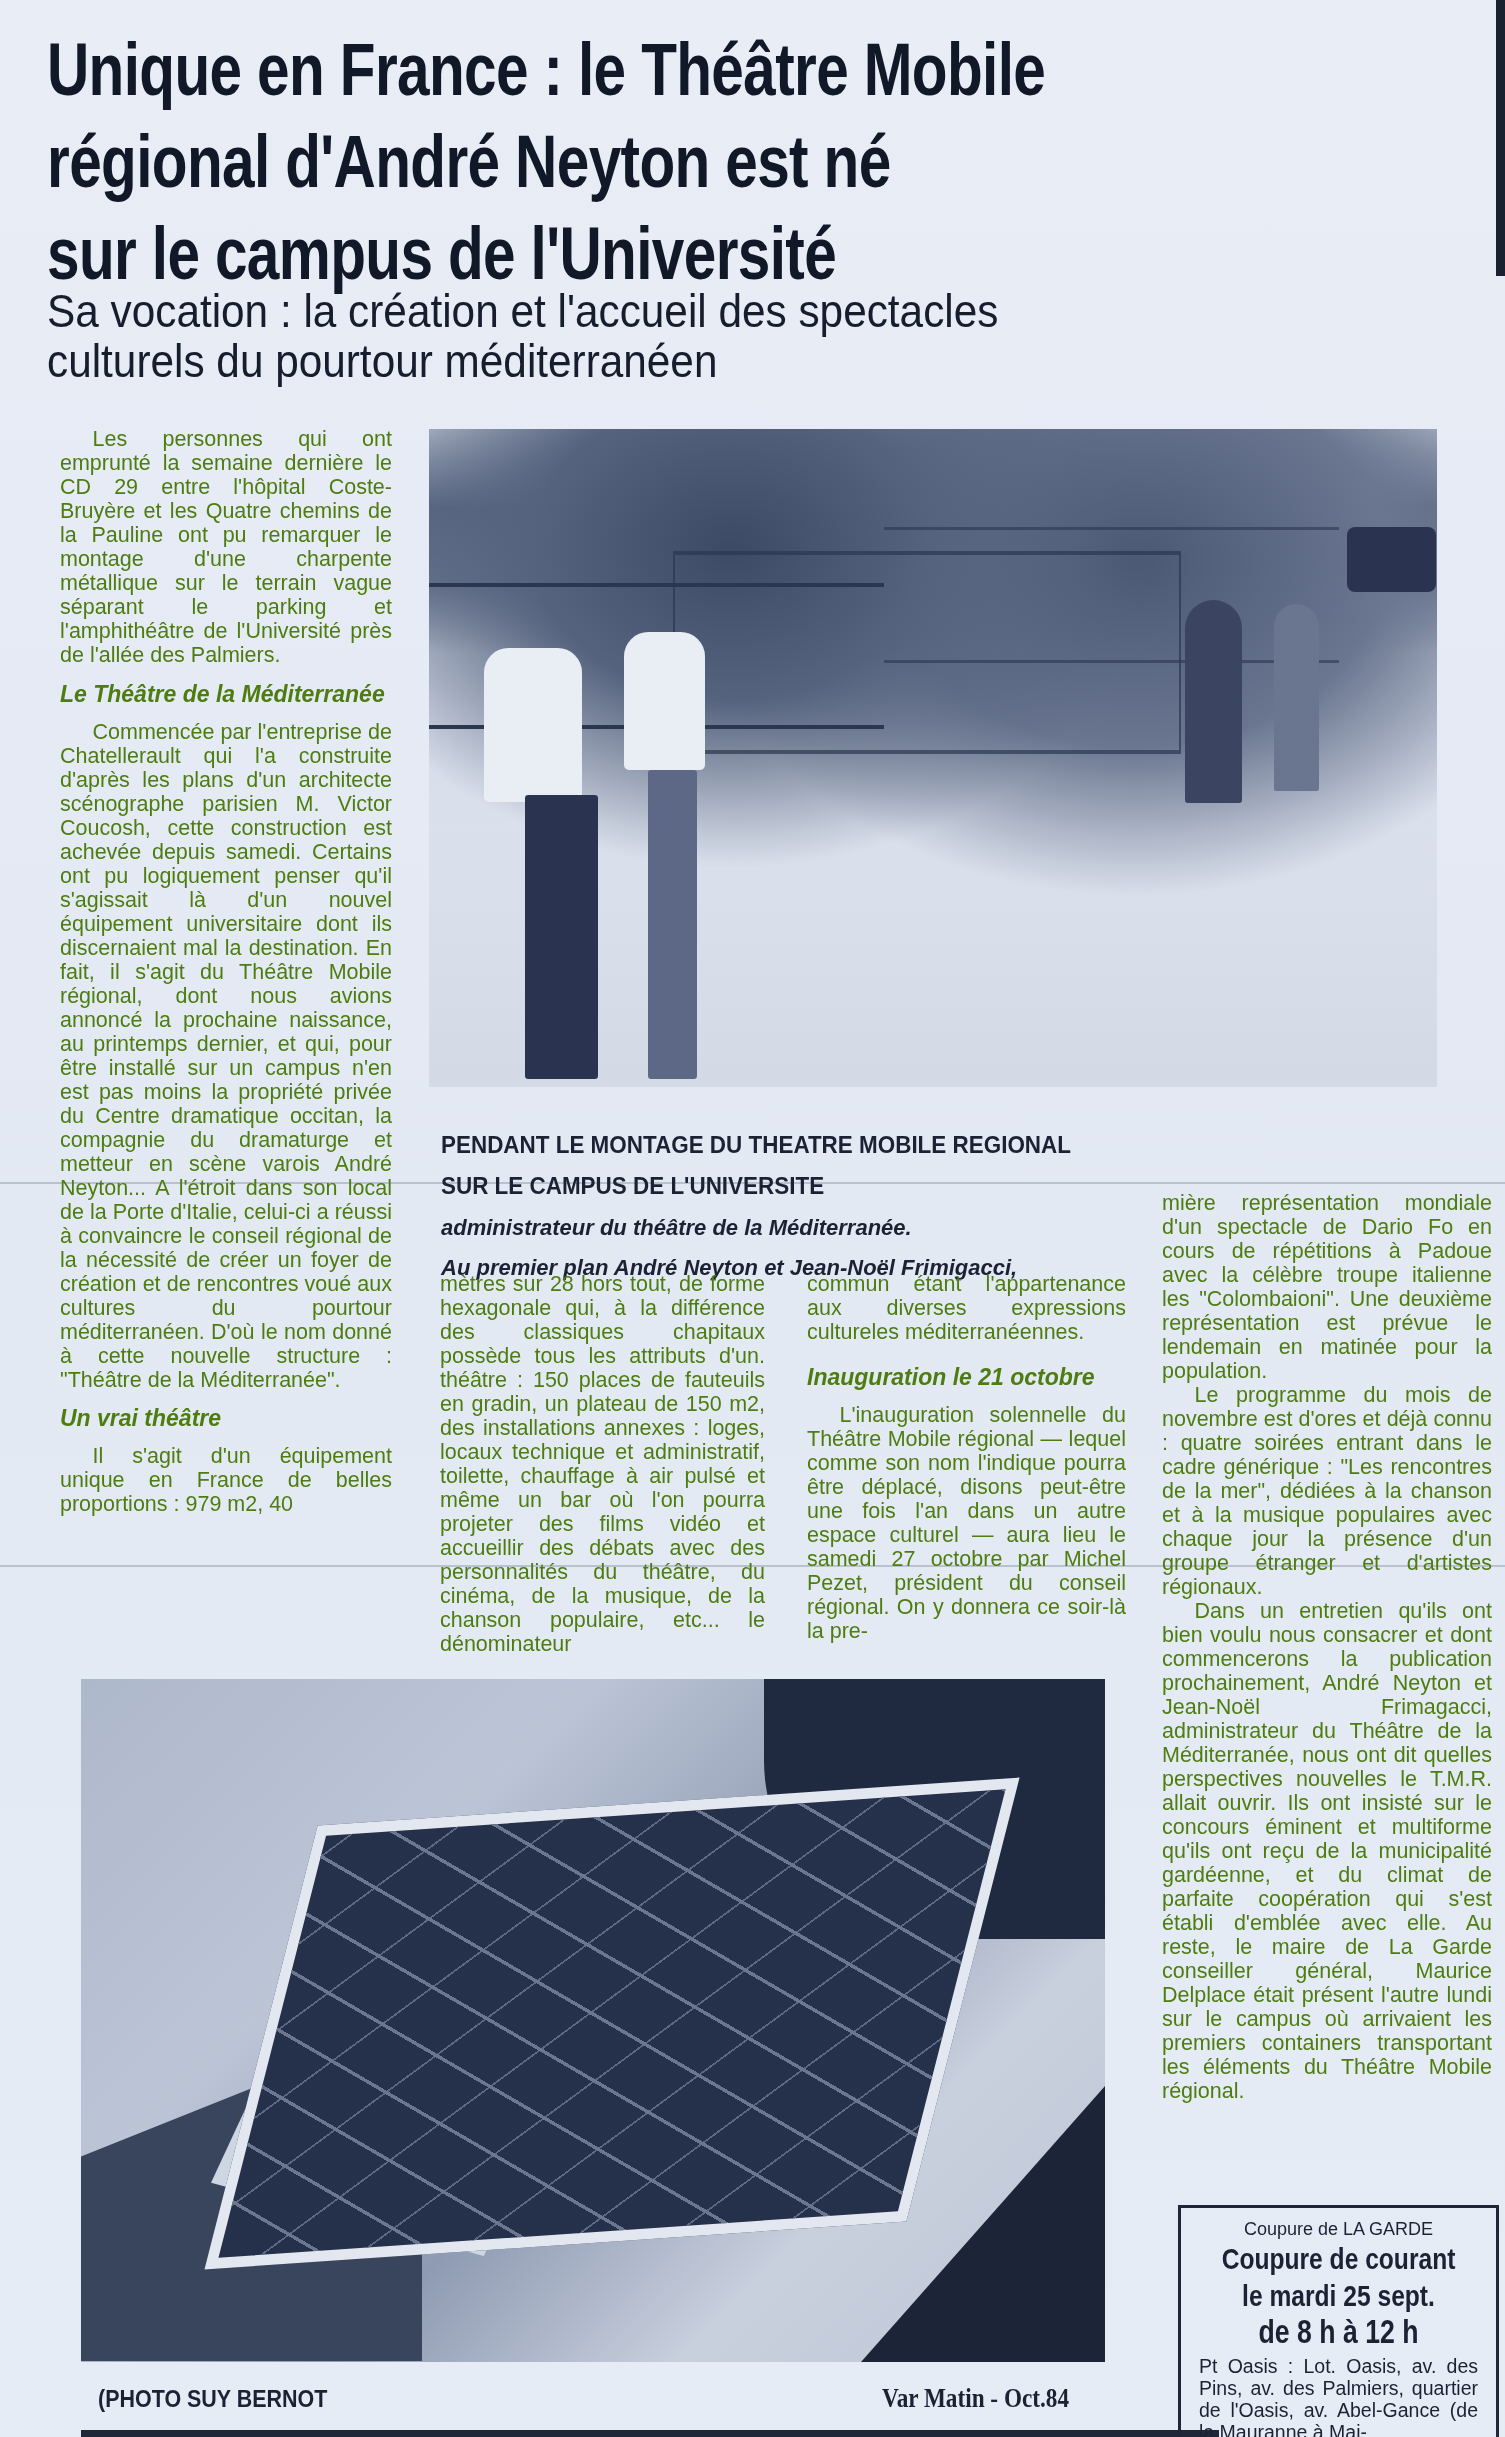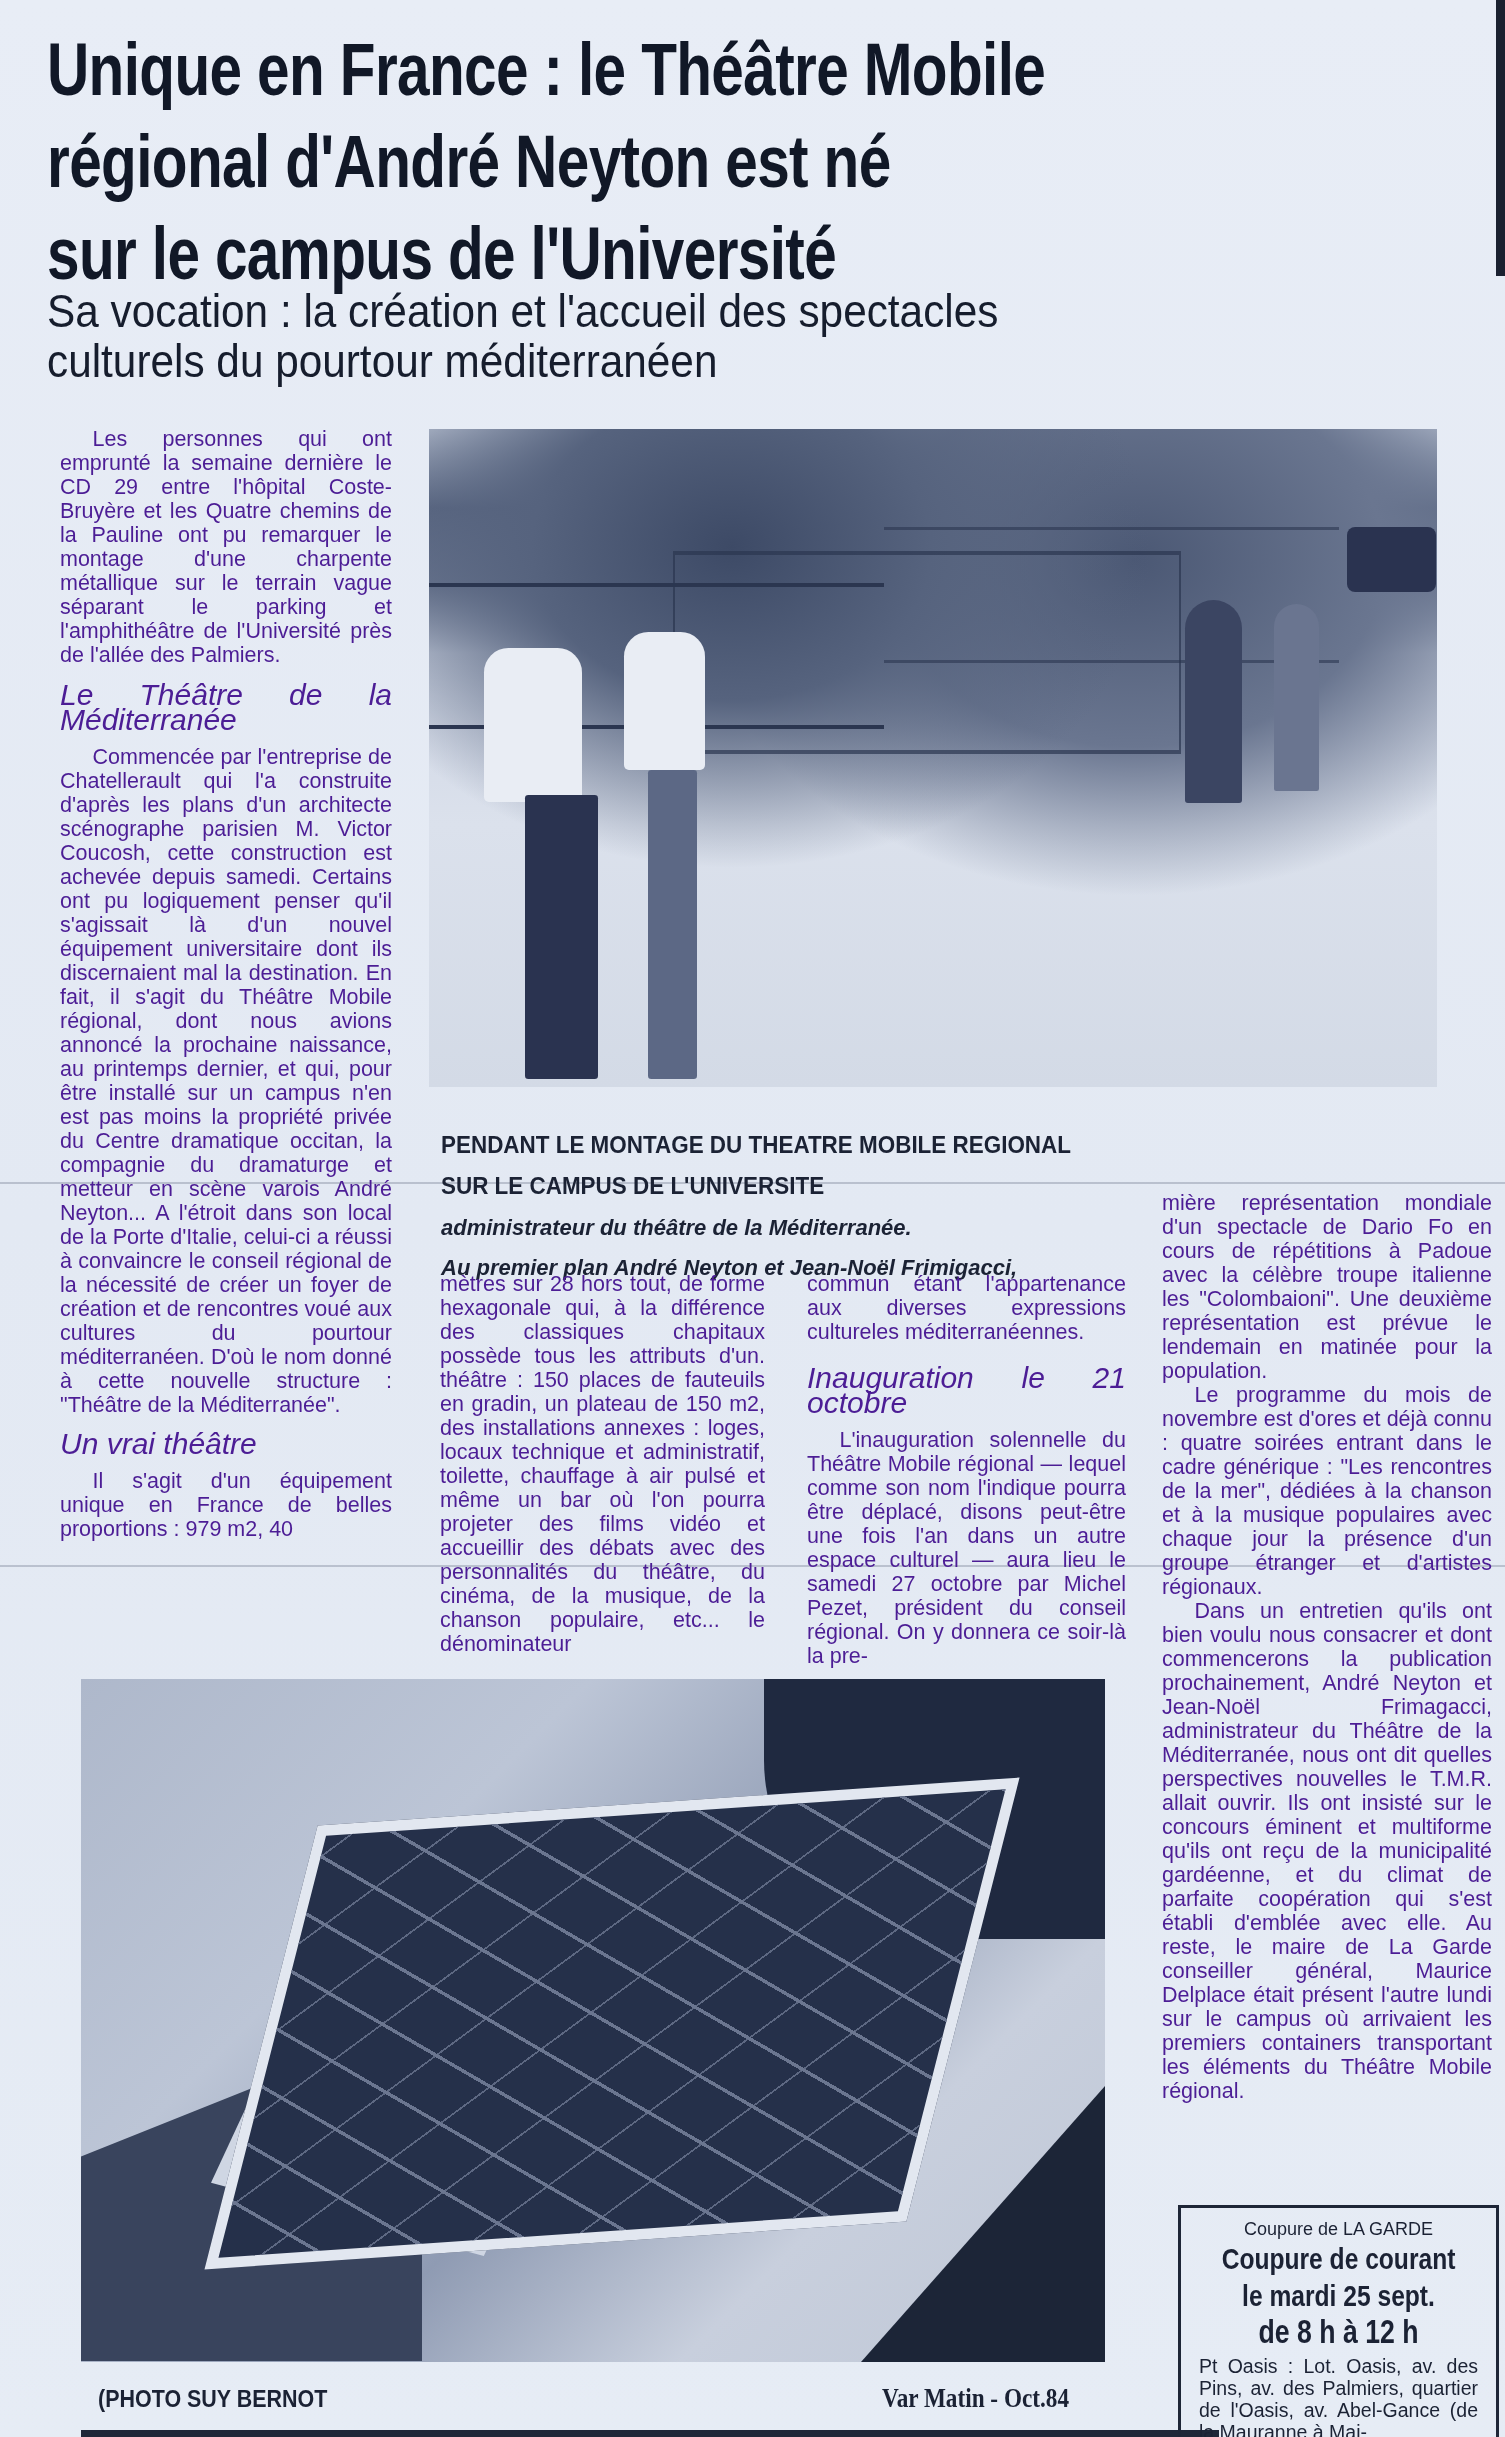--- a/index.html
+++ b/index.html
@@ -8,24 +8,24 @@
   .paper{position:absolute;left:0;top:0;width:1506px;height:2438px;
     background:linear-gradient(180deg,#e8edf6 0%,#e3e9f3 50%,#e6ecf5 100%);}
   .edge-right{position:absolute;right:0;top:0;width:9.8px;height:276px;background:#1a2130;}
   .headline{position:absolute;left:47px;top:23px;width:1381px;margin:0;
     font-family:"Liberation Sans",sans-serif;font-weight:bold;font-size:75px;line-height:92px;
     letter-spacing:-0.8px;transform:scaleX(0.78);transform-origin:left top;color:#111827;}
   .headline span{display:block;white-space:nowrap;}
   .subhead{position:absolute;left:47px;top:286px;margin:0;font-weight:normal;
     font-size:46px;line-height:50px;transform:scaleX(0.92);transform-origin:left top;color:#161d2d;white-space:nowrap;}
   .subhead span{display:block;}
-  .col{position:absolute;font-size:21.5px;line-height:24px;text-align:justify;color:#4c1d95;}
+  .col{position:absolute;font-size:21.5px;line-height:24px;text-align:justify;color:#4d7c0f;}
   .col p{margin:0;text-indent:32.5px;}
   .col p.noindent{text-indent:0;}
-  .col h3{margin:14.6px 0 13px 0;font-style:italic;font-weight:normal;font-size:30px;line-height:25px;}
+  .col h3{margin:14.6px 0 13px 0;font-style:italic;font-weight:bold;font-size:23px;line-height:25px;}
   .c1{left:60px;top:427px;width:332px;}
   .c2{left:440px;top:1272px;width:325px;}
   .c3{left:807px;top:1272px;width:319px;}
   .c4{left:1162px;top:1191px;width:330px;}
   .photo{position:absolute;overflow:hidden;}
   .photo1{left:429px;top:429px;width:1008px;height:658px;
     background:
       radial-gradient(ellipse at 30% 18%,#3d4a66 0%,#56637e 20%,transparent 42%),
       radial-gradient(ellipse at 70% 20%,#4b5874 0%,#6a7690 25%,transparent 45%),
       linear-gradient(180deg,#c9d1e0 0%,#5a6782 12%,#6e7a93 24%,#cfd6e4 34%,#dbe1ec 60%,#d3dae6 100%);}

